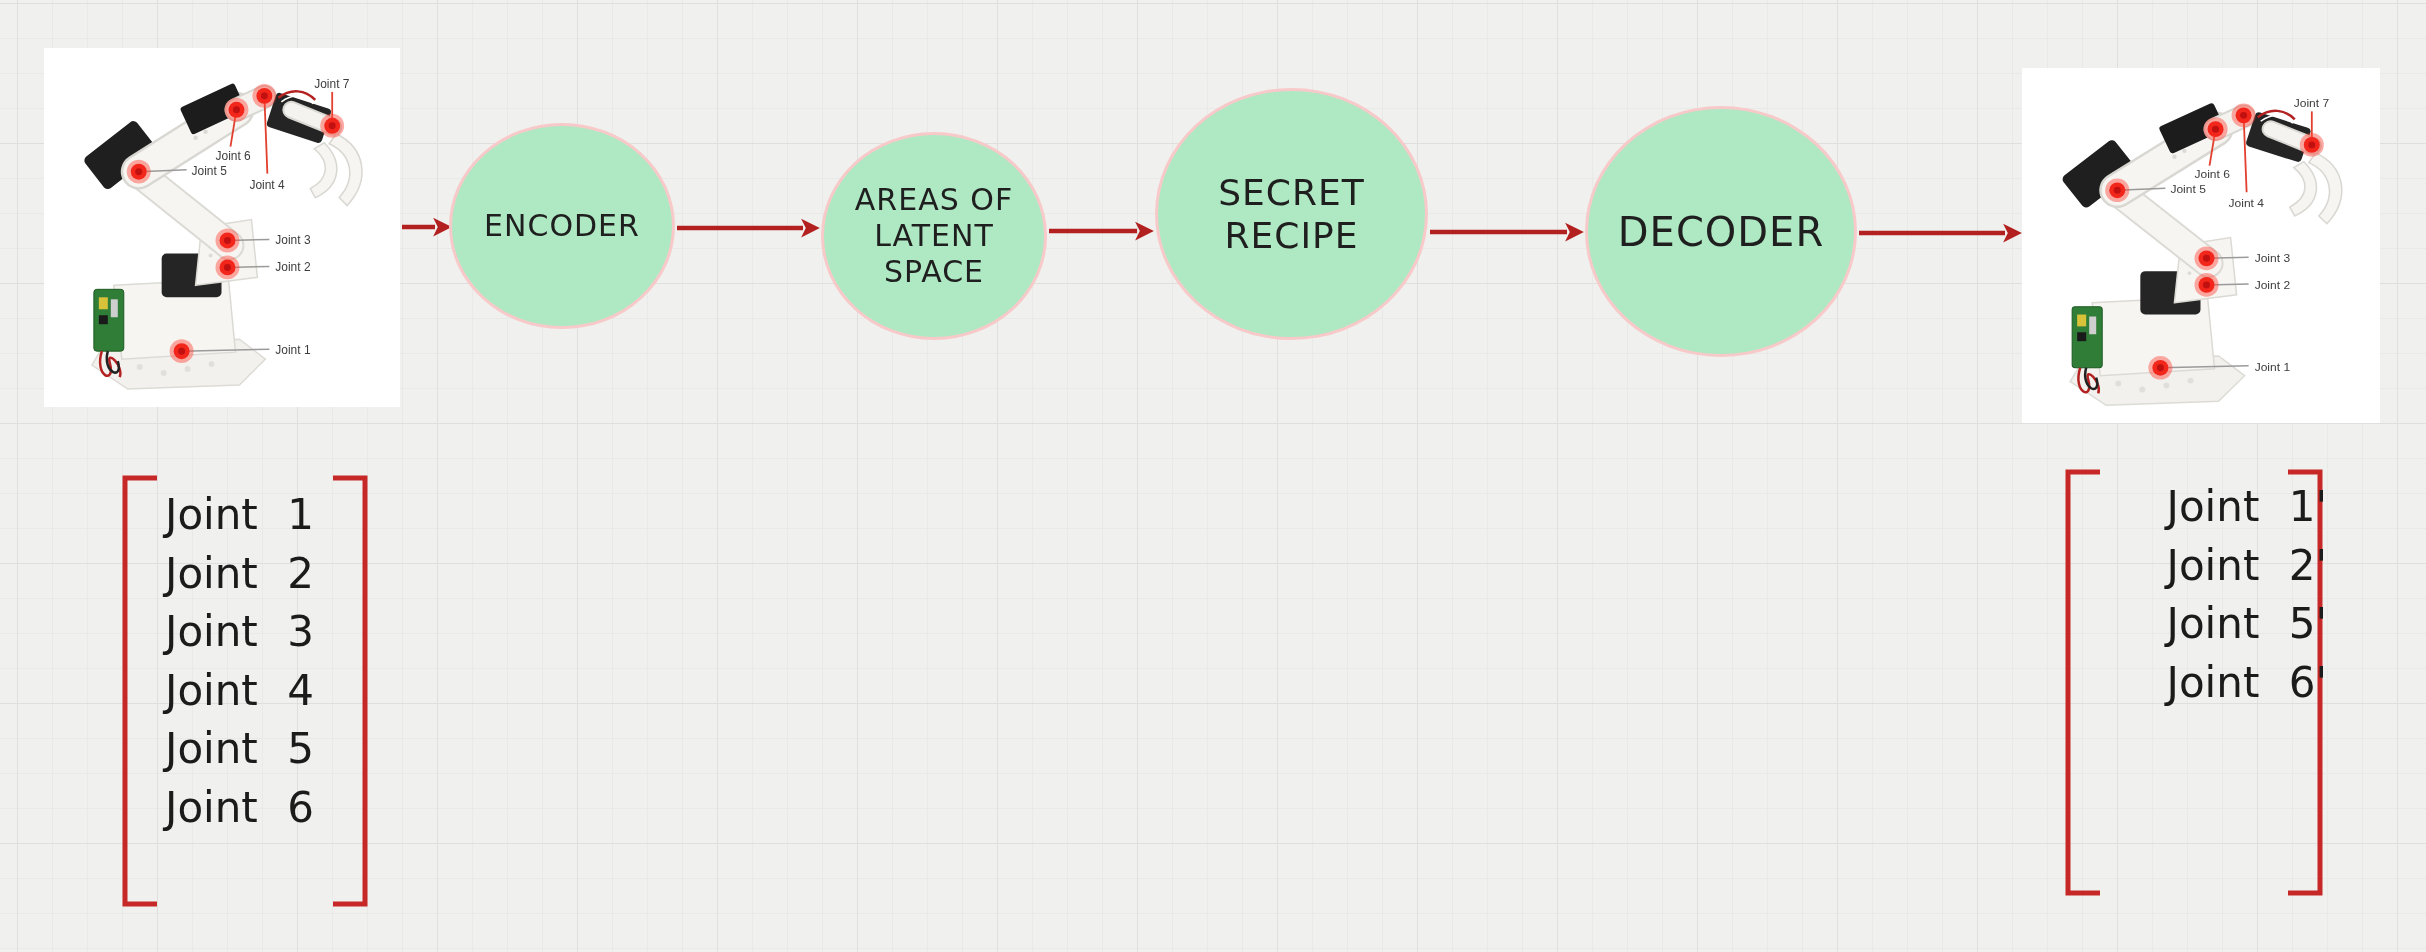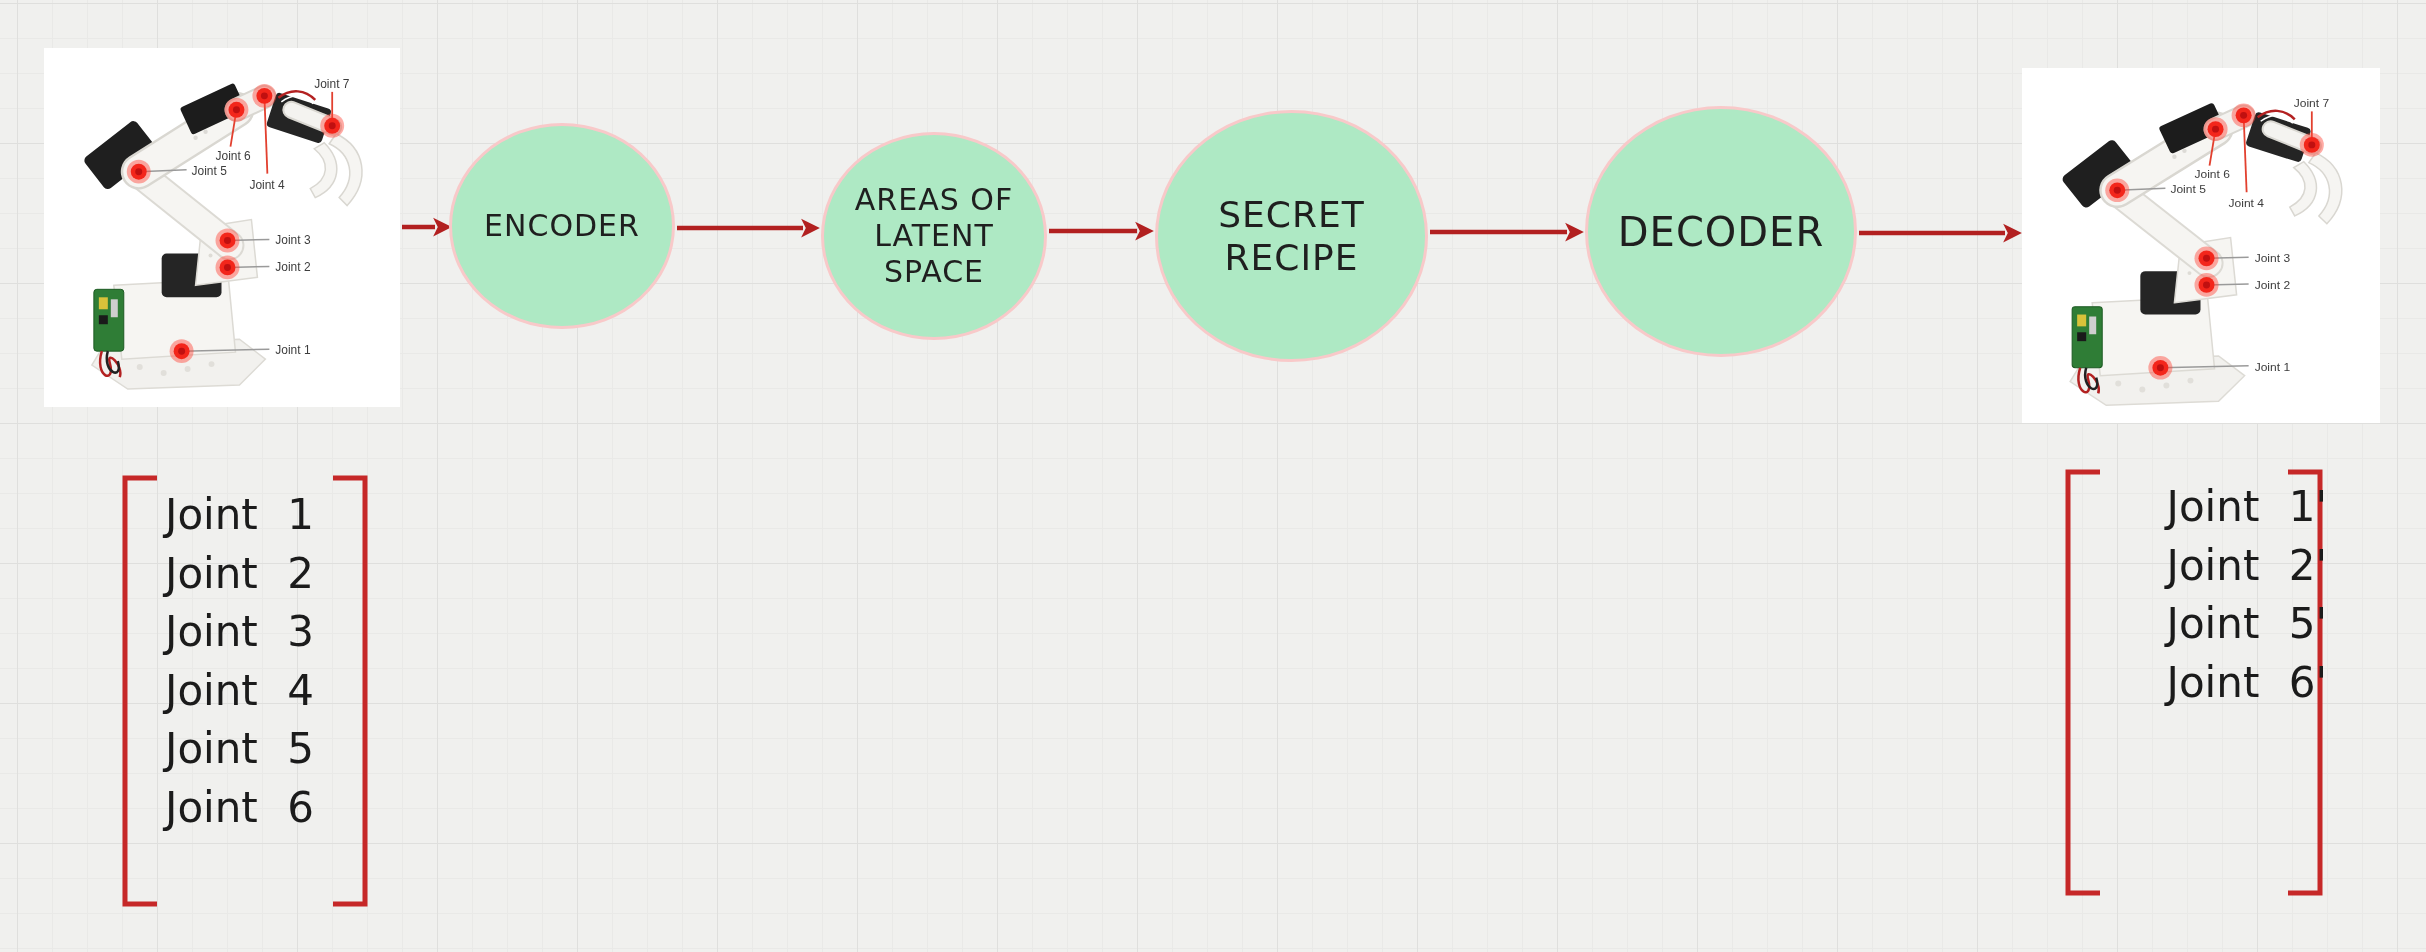--- a/index.html
+++ b/index.html
@@ -27,21 +27,21 @@
   .node{
     position:absolute;border-radius:50%;
     background:#aee9c4;border:3.5px solid #f8c9c9;
     display:flex;flex-direction:column;align-items:center;justify-content:center;
     text-align:center;color:#1f1f1f;box-sizing:border-box;
     letter-spacing:1px;
   }
   .node .line{line-height:1.2;white-space:nowrap;}
   #node-encoder{left:449px;top:123px;width:226px;height:206px;font-size:30px;}
   #node-latent {left:821px;top:132px;width:226px;height:208px;font-size:30px;}
-  #node-secret {left:1155px;top:110px;width:273px;height:252px;font-size:36px;}
+  #node-secret {left:1155px;top:88px;width:273px;height:252px;font-size:36px;}
   #node-decoder{left:1585px;top:106px;width:272px;height:251px;font-size:40px;}
 
   .matrix{position:absolute;}
   .matrix svg.bracket{position:absolute;inset:0;width:100%;height:100%;}
   .matrix .rows{position:absolute;inset:0;display:flex;flex-direction:column;}
   .vec-row{
     font-size:42px;line-height:58.5px;color:#1b1b1b;
     word-spacing:16px;white-space:nowrap;
   }
   #matrix-input{left:120px;top:474px;width:250px;height:434px;}

